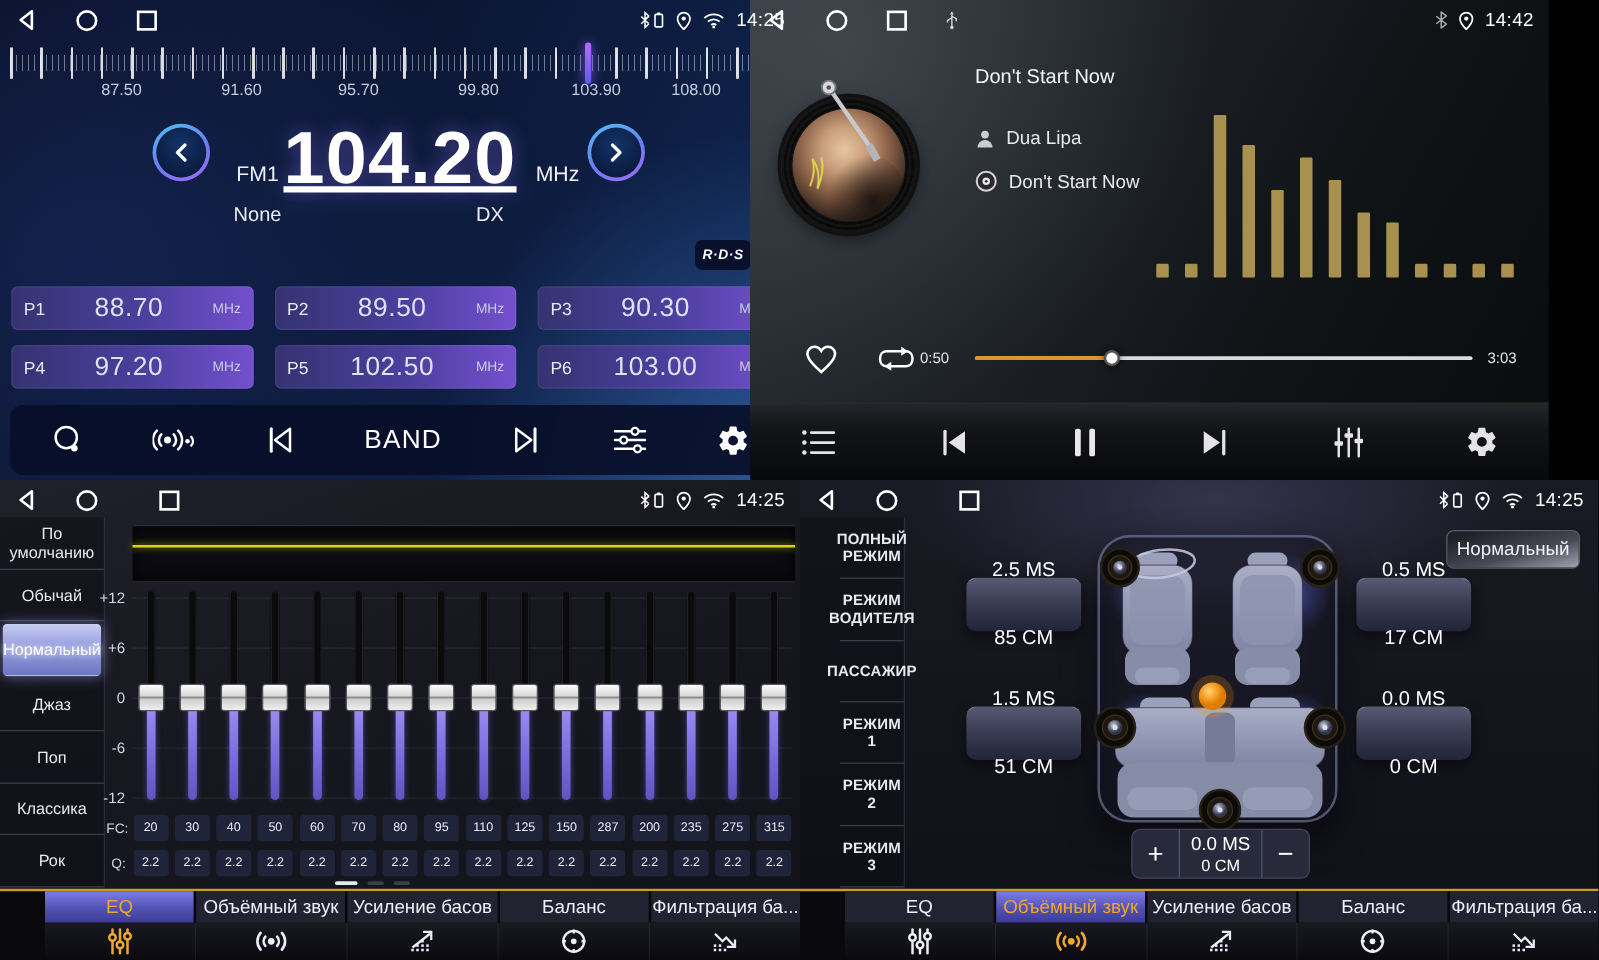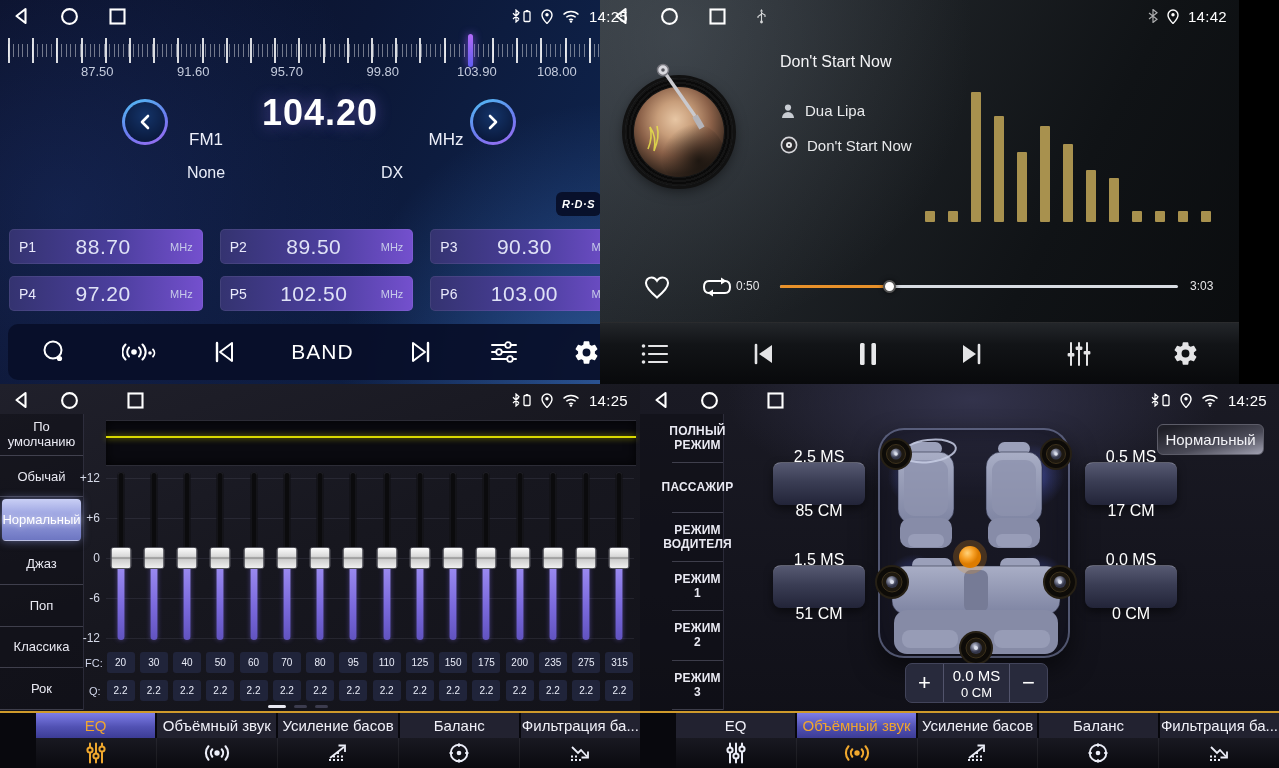--- a/index.html
+++ b/index.html
@@ -30,22 +30,22 @@
   
   .dial{position:absolute;left:0;top:34px;right:0;height:34px;}
   .ticks-small{position:absolute;left:8px;right:8px;top:10px;height:13px;
     background:repeating-linear-gradient(90deg,rgba(255,255,255,.42) 0 1px,transparent 1px 4.8px);}
   .ticks-med{position:absolute;left:8px;right:8px;top:4px;height:25px;
     background:repeating-linear-gradient(90deg,rgba(255,255,255,.85) 0 2px,transparent 2px 24.2px);}
   .dial-needle{position:absolute;top:0;width:5px;height:33px;border-radius:3px;
     background:linear-gradient(180deg,#b36cf8,#5f5cf0);box-shadow:0 0 9px rgba(140,90,250,.9);}
   .dial-labels{position:absolute;left:0;top:64px;right:0;height:16px;}
   .dial-label{position:absolute;transform:translateX(-50%);font-size:13px;color:#c4cbdc;}
-  .freq-big{position:absolute;left:0;right:0;top:92px;text-align:center;font-size:36px;font-weight:bold;
-    color:#ffffff;letter-spacing:1px;text-shadow:0 0 16px rgba(150,120,255,.45);}
+  .freq-big{position:absolute;left:0;right:0;top:92px;text-align:center;font-size:59px;font-weight:bold;
+    color:#ffffff;letter-spacing:1px;text-shadow:0 0 16px rgba(150,120,255,.45);text-decoration:underline;}
   .band-label{position:absolute;left:176px;top:130px;width:60px;text-align:center;font-size:17px;color:#eef0fa;}
   .unit-label{position:absolute;left:416px;top:130px;width:60px;text-align:center;font-size:17px;color:#eef0fa;}
   .pty-label{position:absolute;left:170px;top:164px;width:72px;text-align:center;font-size:16px;color:#e8ecf8;}
   .dx-label{position:absolute;left:362px;top:164px;width:60px;text-align:center;font-size:16px;color:#e8ecf8;}
   .round-btn{position:absolute;width:46px;height:46px;border-radius:50%;padding:0;border:none;cursor:pointer;
     background:linear-gradient(155deg,#4fc0f2 0%,#6b7cf0 55%,#a06af2 100%);display:flex;align-items:center;justify-content:center;}
   .round-btn .inner{width:40px;height:40px;border-radius:50%;display:flex;align-items:center;justify-content:center;
     background:radial-gradient(circle at 50% 35%,#143469 0%,#0a1a3e 75%);}
   #btn-prev-freq{left:122px;top:99px;} #btn-next-freq{left:470px;top:99px;}
   .rds-badge{position:absolute;left:556px;top:192px;width:45px;height:24px;border-radius:6px;
@@ -661,21 +661,21 @@
           </div>
           <div class="val-box fc-box">150</div>
           <div class="val-box q-box">2.2</div>
         </div>
         <div class="eq-col">
           <div class="sl">
             <div class="sl-top"></div>
             <div class="sl-bot"></div>
             <div class="sl-handle"></div>
           </div>
-          <div class="val-box fc-box">175</div>
+          <div class="val-box fc-box">287</div>
           <div class="val-box q-box">2.2</div>
         </div>
         <div class="eq-col">
           <div class="sl">
             <div class="sl-top"></div>
             <div class="sl-bot"></div>
             <div class="sl-handle"></div>
           </div>
           <div class="val-box fc-box">200</div>
           <div class="val-box q-box">2.2</div>
@@ -824,22 +824,22 @@
               <path d="M1.5 4.5 a11 11 0 0 1 15 0 M4.3 7.3 a7 7 0 0 1 9.4 0 M7 10 a3.2 3.2 0 0 1 4 0" fill="none" stroke="#fff" stroke-width="1.5"></path>
               <circle cx="9" cy="11.6" r="1.2" fill="#fff"></circle>
             </svg>
           </span>
         <span class="stat-time">14:25</span>
       </div>
     </div>
 
     <div class="side-list modes" id="sound-side">
         <div class="side-item">ПОЛНЫЙ РЕЖИМ</div>
+        <div class="side-item">РЕЖИМ ВОДИТЕЛЯ</div>
         <div class="side-item">ПАССАЖИР</div>
-        <div class="side-item">РЕЖИМ ВОДИТЕЛЯ</div>
         <div class="side-item">РЕЖИМ 1</div>
         <div class="side-item">РЕЖИМ 2</div>
         <div class="side-item">РЕЖИМ 3</div>
       </div>
 
     <button class="profile-btn">Нормальный</button>
 
     <div class="car-panel">
       <svg width="208" height="246" viewBox="-8 -8 208 246">
         <defs>

